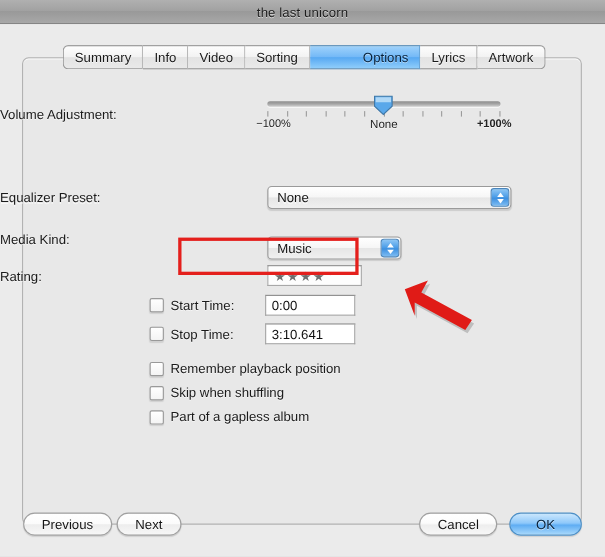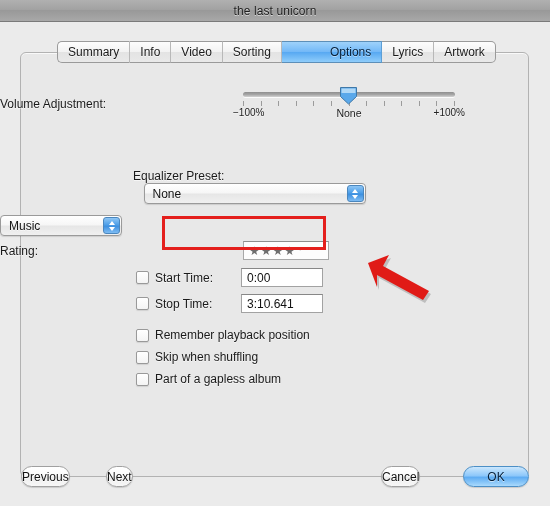--- a/index.html
+++ b/index.html
@@ -132,23 +132,23 @@
   }
   .slider-labels {
     position: absolute; left: -12px; top: 23px;
     width: 236px; height: 14px;
     font-size: 10px; color: #232323;
     text-shadow: 0 1px 0 rgba(255,255,255,0.6);
   }
   .slider-labels span { position: absolute; white-space: nowrap; }
   .sl-min { left: 2px; }
   .sl-mid { left: 50%; transform: translateX(-50%); font-size: 10.5px; }
-  .sl-max { right: 2px; }
-  
-  .eq-row { left: 0; top: 147px; width: 509px; flex-direction: column; }
+  .sl-max { right: 2px; font-weight: bold; }
+  
+  .eq-row { left: 0; top: 147px; width: 509px; }
   .eq-label { width: 235px; padding-right: 8px; }
   .mk-row { left: 0; top: 177px; width: 509px; }
   .mk-label { width: 235px; padding-right: 8px; }
 
   .popup {
     position: relative;
     height: 21px;
     box-sizing: border-box;
     background: linear-gradient(to bottom, #ffffff 0%, #f6f6f6 48%, #e6e6e6 52%, #f0f0f0 100%);
     border: 1px solid #9a9a9a;
@@ -245,21 +245,21 @@
   .arrow-svg {
     position: absolute;
     left: 355px; top: 222px;
     width: 115px; height: 80px;
     pointer-events: none;
   }
   
   .btn {
     height: 21px;
     box-sizing: border-box;
-    padding: 0 0;
+    padding: 0 16px;
     border-radius: 11px;
     font-size: 12px;
     color: #141414;
     background: linear-gradient(to bottom, #ffffff 0%, #fbfbfb 47%, #ededed 53%, #f7f7f7 100%);
     border: 1px solid #a0a0a0;
     box-shadow: 0 1px 1px rgba(0,0,0,0.14);
     display: inline-flex; align-items: center; justify-content: center;
     text-shadow: 0 1px 0 rgba(255,255,255,0.7);
     cursor: default;
   }
@@ -349,20 +349,21 @@
       <div class="popup eq-popup">
         <span class="popup-text">None</span>
         <span class="popup-arrow">
           <i class="up"></i>
             <i class="dn"></i>
         </span>
       </div>
     </div>
 
     <div class="row mk-row">
+      <div class="field-label mk-label">Media Kind:</div>
       <div class="popup mk-popup">
         <span class="popup-text">Music</span>
         <span class="popup-arrow">
           <i class="up"></i>
             <i class="dn"></i>
         </span>
       </div>
     </div>
 
     <div class="row rating-row">

